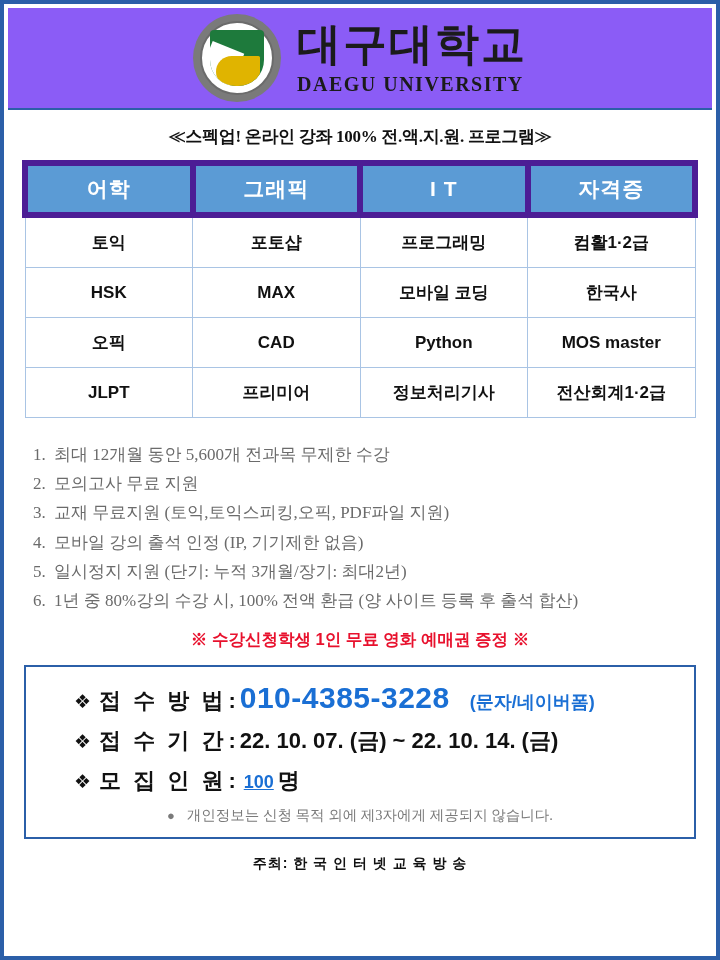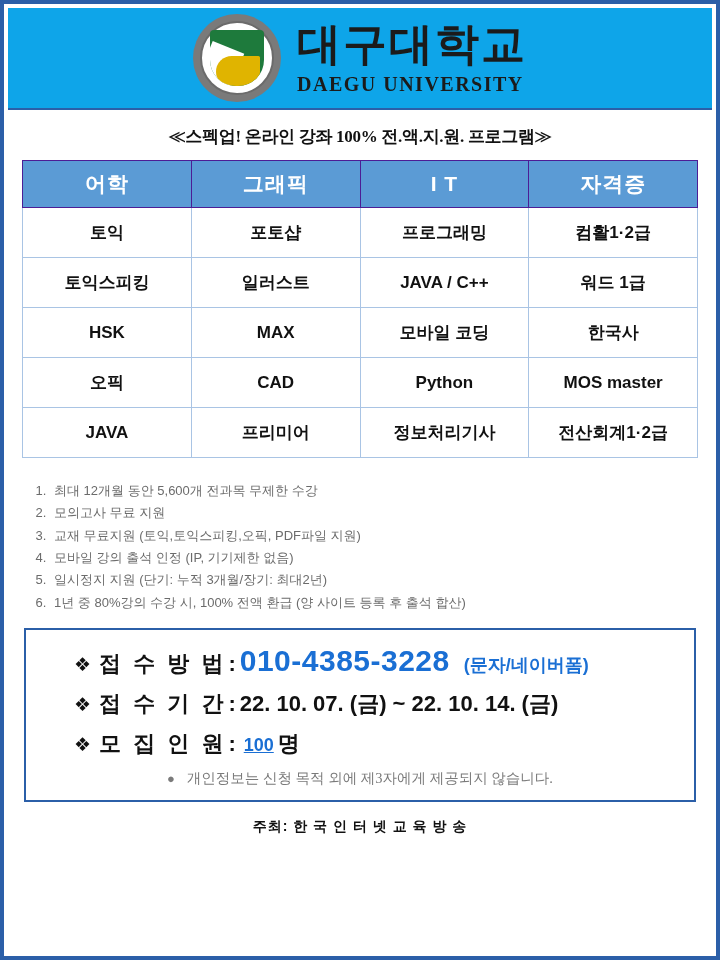--- a/index.html
+++ b/index.html
@@ -19,21 +19,21 @@
     height: 960px;
     box-sizing: border-box;
     border: 4px solid #2b5fa8;
     background: #ffffff;
   }
 
   
   .logo-band {
     margin: 4px 4px 0 4px;
     height: 100px;
-    background: #0ea5e9;
+    background: #8b5cf6;
     border-bottom: 2px solid #2b5fa8;
     display: flex;
     align-items: center;
     justify-content: center;
     gap: 16px;
   }
   .crest {
     width: 88px;
     height: 88px;
     position: relative;
@@ -121,41 +121,41 @@
     width: 100%;
     border-collapse: collapse;
     table-layout: fixed;
   }
   table.courses th {
     background: #5b9bd5;
     color: #ffffff;
     font-size: 21px;
     font-weight: bold;
     height: 44px;
-    border: 1px solid #4c1d95;
+    border: 6px solid #4c1d95;
     letter-spacing: 1px;
   }
   table.courses td {
     height: 47px;
     text-align: center;
     font-size: 17px;
     font-weight: bold;
     color: #111111;
     border: 1px solid #a9c4e4;
     background: #ffffff;
   }
 
   
   ol.notes {
     margin: 22px 0 12px 0;
     padding: 0 0 0 46px;
     list-style: decimal;
     color: #6b6b6b;
-    font-family: Liberation Sans, sans-serif;
-    font-size: 13px;
+    font-family: Liberation Serif, serif;
+    font-size: 17px;
     line-height: 1.72;
   }
   ol.notes li {
     padding-left: 4px;
   }
 
   
   .notice {
     text-align: center;
     color: #e8112d;
@@ -200,21 +200,21 @@
   .c-phone {
     font-size: 30px;
     font-weight: bold;
     color: #1a6fd4;
     letter-spacing: 0.5px;
   }
   .c-phone-note {
     font-size: 18px;
     font-weight: bold;
     color: #1a6fd4;
-    margin-left: 14px;
+    margin-left: 20px;
   }
   .c-value {
     font-size: 22px;
     font-weight: bold;
     color: #111111;
     text-align: center;
   }
   .c-count {
     font-size: 18px;
     font-weight: bold;
@@ -285,56 +285,51 @@
         </tr>
       </thead>
       <tbody>
         <tr>
           <td>토익</td>
           <td>포토샵</td>
           <td>프로그래밍</td>
           <td>컴활1·2급</td>
         </tr>
         <tr>
-          <td>토익스피킹</td>
-          <td>일러스트</td>
-          <td>JAVA / C++</td>
-          <td>워드 1급</td>
-        </tr>
-        <tr>
           <td>HSK</td>
           <td>MAX</td>
           <td>모바일 코딩</td>
           <td>한국사</td>
         </tr>
         <tr>
           <td>오픽</td>
           <td>CAD</td>
           <td>Python</td>
           <td>MOS master</td>
         </tr>
         <tr>
-          <td>JAVA</td>
+          <td>JLPT</td>
           <td>프리미어</td>
           <td>정보처리기사</td>
           <td>전산회계1·2급</td>
         </tr>
       </tbody>
     </table>
   </div>
 
   <ol class="notes">
     <li>최대 12개월 동안 5,600개 전과목 무제한 수강</li>
     <li>모의고사 무료 지원</li>
     <li>교재 무료지원 (토익,토익스피킹,오픽, PDF파일 지원)</li>
     <li>모바일 강의 출석 인정 (IP, 기기제한 없음)</li>
     <li>일시정지 지원 (단기: 누적 3개월/장기: 최대2년)</li>
     <li>1년 중 80%강의 수강 시, 100% 전액 환급 (양 사이트 등록 후 출석 합산)</li>
   </ol>
 
+  <div class="notice">※ 수강신청학생 1인 무료 영화 예매권 증정 ※</div>
 
   <div class="contact-box">
 
     <div class="contact-row">
       <span class="bullet-d">❖</span>
       <span class="c-label">접 수 방 법</span>
       <span class="c-colon">:</span>
       <span class="c-phone">010-4385-3228</span>
       <span class="c-phone-note">(문자/네이버폼)</span>
     </div>

